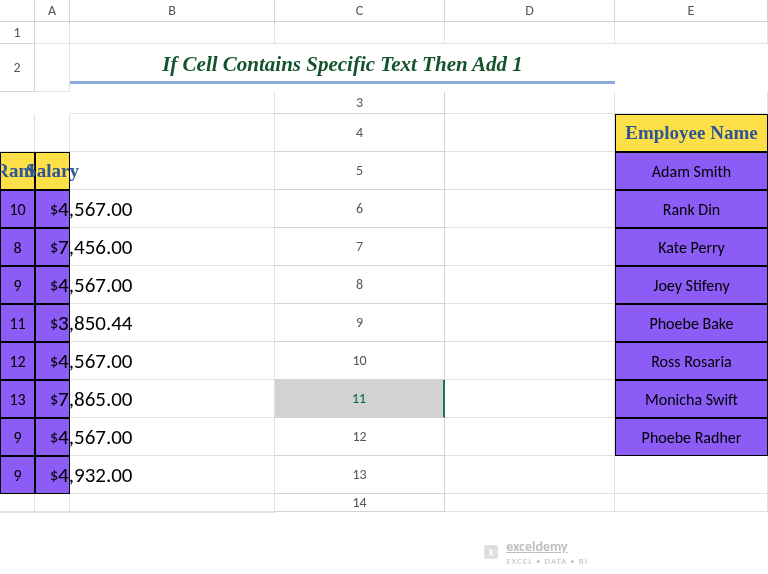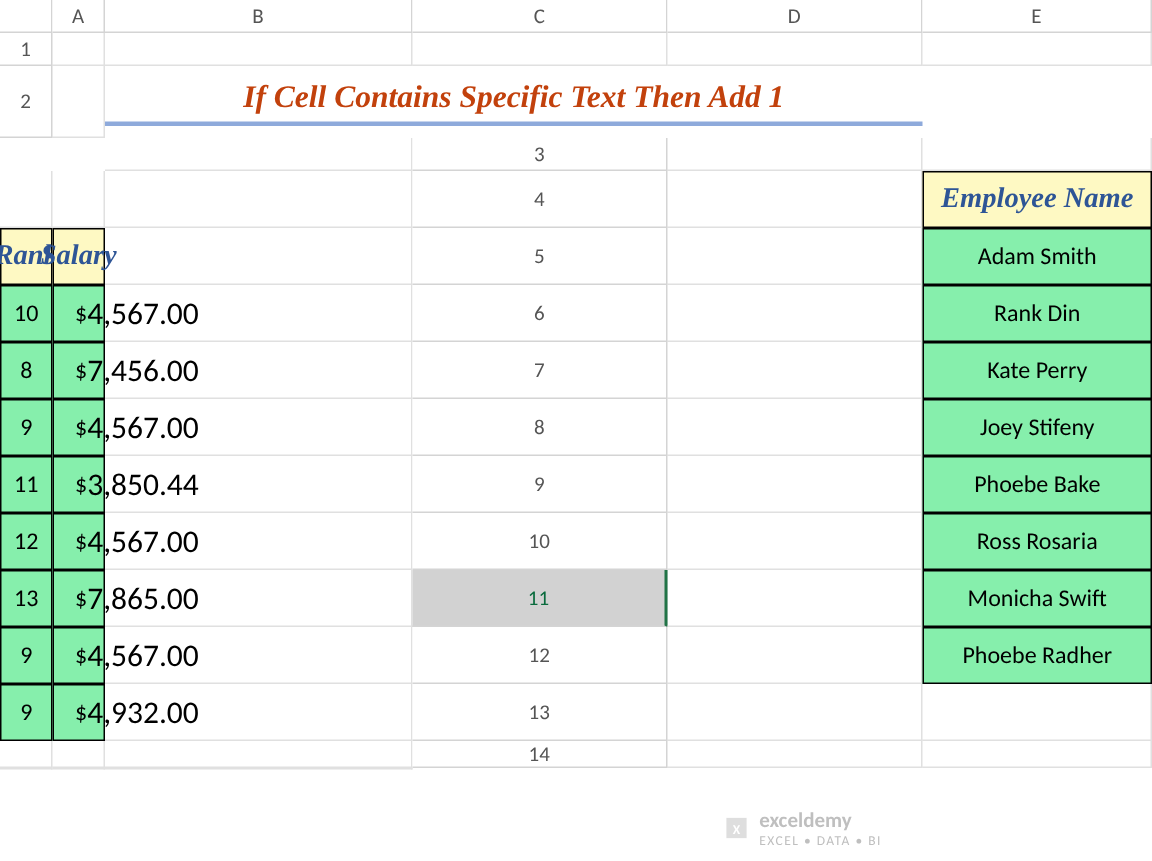--- a/index.html
+++ b/index.html
@@ -41,45 +41,44 @@
     grid-row: 3;
     display: flex;
     align-items: center;
     justify-content: center;
   }
   .title {
     font-family: 'Times New Roman', serif;
     font-style: italic;
     font-weight: bold;
     font-size: 21px;
-    color: #c2410c;
+    color: #14532d;
     border-bottom: 3px solid #8eaadb;
     padding-bottom: 4px;
     width: 100%;
     text-align: center;
   }
   .th {
-    background: #fef9c3;
+    background: #fde047;
     border: 1px solid #000;
     font-family: 'Times New Roman', serif;
-    font-style: italic;
     font-weight: bold;
     font-size: 19px;
     color: #2e5596;
     display: flex;
     align-items: center;
     justify-content: center;
   }
   .td {
     border: 1px solid #000;
     font-size: 16px;
     display: flex;
     align-items: center;
     justify-content: center;
-    background: #86efac;
+    background: #8b5cf6;
   }
   .td.salary {
     justify-content: space-between;
     padding: 0 14px;
   }
   .td.salary .cur {
     font-size: 16px;
   }
   .td.salary .val {
     font-size: 21px;
@@ -218,16 +217,16 @@
       <div class="title">If Cell Contains Specific Text Then Add 1</div>
     </div>
   </div>
 
 <div class="watermark">
   <svg width="18" height="18" viewBox="0 0 24 24">
     <rect x="3" y="3" width="18" height="18" fill="#bfbfbf"></rect>
     <text x="12" y="17" text-anchor="middle" fill="#fff" font-size="12" font-weight="bold">X</text>
   </svg>
   <div>
-    <div style="font-weight:600;">exceldemy</div>
+    <div style="font-weight:600;text-decoration:underline;">exceldemy</div>
     <div style="font-size:9px;letter-spacing:1px;">EXCEL • DATA • BI</div>
   </div>
 </div>
 
 </body></html>

